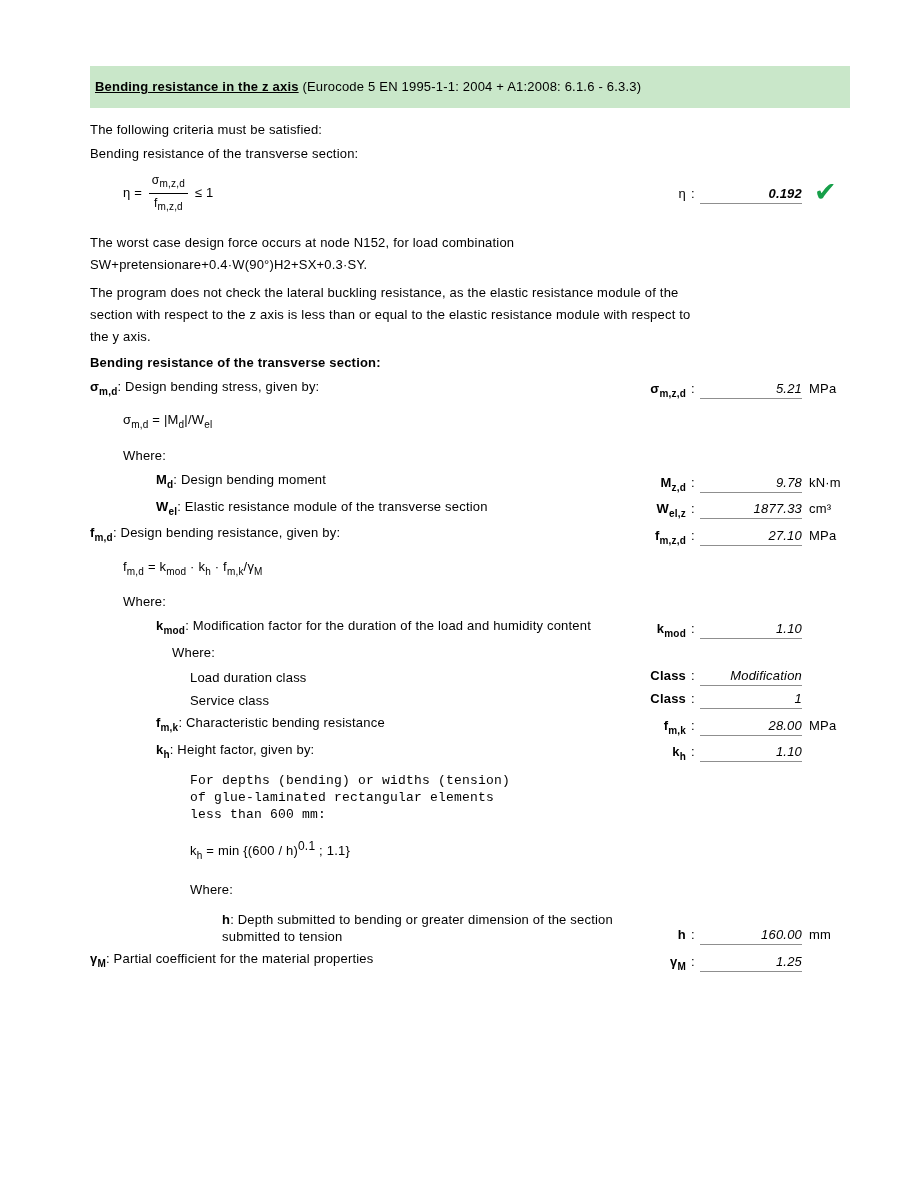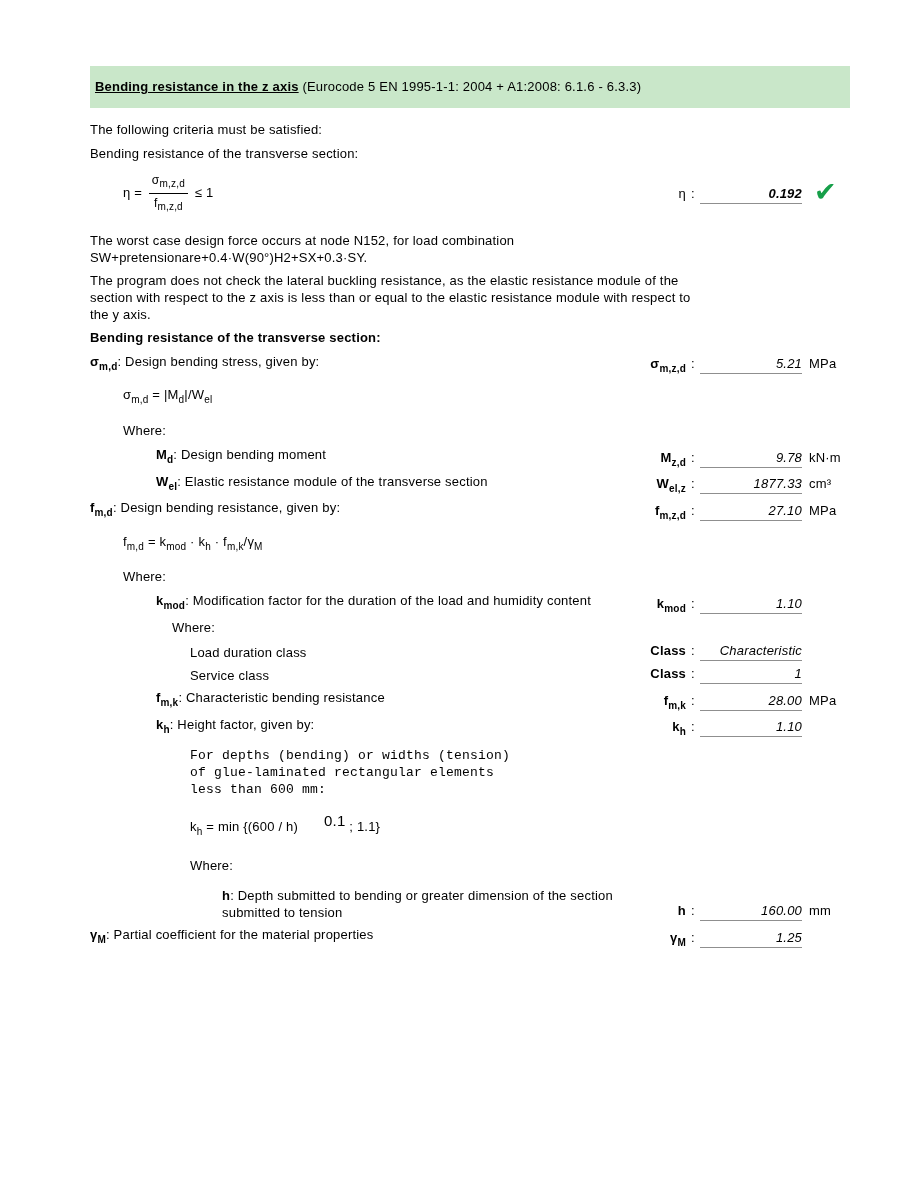--- a/index.html
+++ b/index.html
@@ -9,21 +9,21 @@
     font-family:"Liberation Sans", sans-serif;
     font-size:13px; color:#000; letter-spacing:0.2px;
   }
   .page { padding:66px 69px 0 90px; width:919px; }
   .titlebar {
     background:var(--header-bg,#c9e7c9);
     padding:13px 5px; margin-bottom:13px; line-height:16px;
   }
   .titlebar .title-main { font-weight:bold; text-decoration:underline; }
   .line { line-height:17px; margin-bottom:7px; }
-  .para { line-height:17px; max-width:622px; margin-bottom:6px; }
+  .para { line-height:22px; max-width:622px; margin-bottom:6px; }
   .heading { font-weight:bold; line-height:18px; margin:6px 0 6px 0; }
   .ind1 { padding-left:33px; }
   .ind2 { padding-left:66px; }
   .ind2b { padding-left:82px; }
   .ind3 { padding-left:100px; }
   .ind4 { padding-left:132px;margin-top:6px; }
   .row { display:flex; align-items:flex-end; margin-bottom:5px; }
   .left { flex:1; padding-right:8px; line-height:17px; }
   .right { width:220px; flex-shrink:0; display:flex; align-items:baseline; padding-bottom:0; }
   .rlabel { width:56px; text-align:right; font-weight:bold; white-space:nowrap; }
@@ -38,21 +38,21 @@
   .check {
     color:var(--check-color,#169f49); font-size:27px; line-height:10px;
     padding-left:12px; position:relative; top:3px; font-style:normal;
   }
   .formula { line-height:26px; margin:8px 0 9px 0; }
   .criterion { margin:10px 0 16px 0; align-items:center; }
   .frac { display:inline-block; text-align:center; vertical-align:middle; font-size:12px; margin:0 3px; }
   .frac .num { display:block; padding:0 3px 1px 3px; }
   .frac .den { display:block; border-top:1px solid #000; padding:1px 3px 0 3px; }
   sub { font-size:10px; }
-  sup { font-size:15px;margin-left:26px; }
+  sup { font-size:12px; }
   .mw430 { max-width:438px; }
   b { font-weight:bold; }
 </style>
 </head>
 <body>
 
 <div class="page">
 
   <div class="titlebar">
     <span class="title-main">Bending resistance in the z axis</span><span> (Eurocode 5 EN 1995-1-1: 2004 + A1:2008: 6.1.6 - 6.3.3)</span>
@@ -136,21 +136,21 @@
     </div>
   </div>
 
   <div class="line ind2b">Where:</div>
 
   <div class="row">
     <div class="left ind3">Load duration class</div>
     <div class="right">
       <span class="rlabel">Class</span>
       <span class="colon">:</span>
-      <span class="rvalue">Characteristic</span>
+      <span class="rvalue">Modification</span>
       <span class="runit"></span>
     </div>
   </div>
 
   <div class="row">
     <div class="left ind3">Service class</div>
     <div class="right">
       <span class="rlabel">Class</span>
       <span class="colon">:</span>
       <span class="rvalue">1</span>

